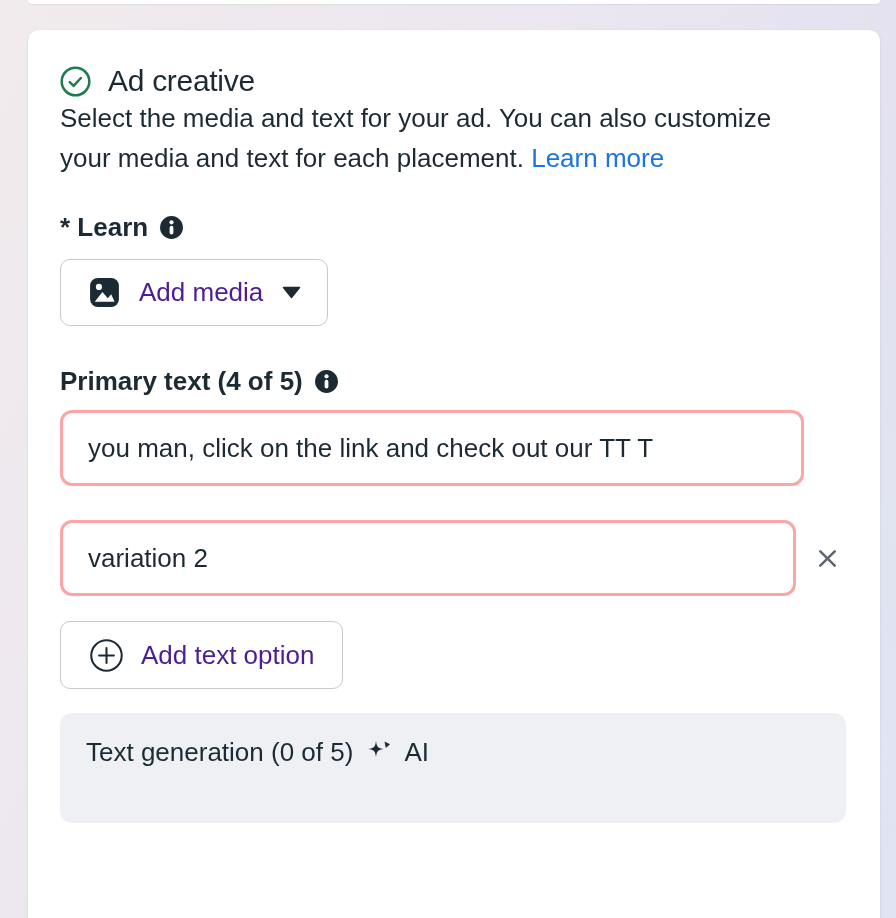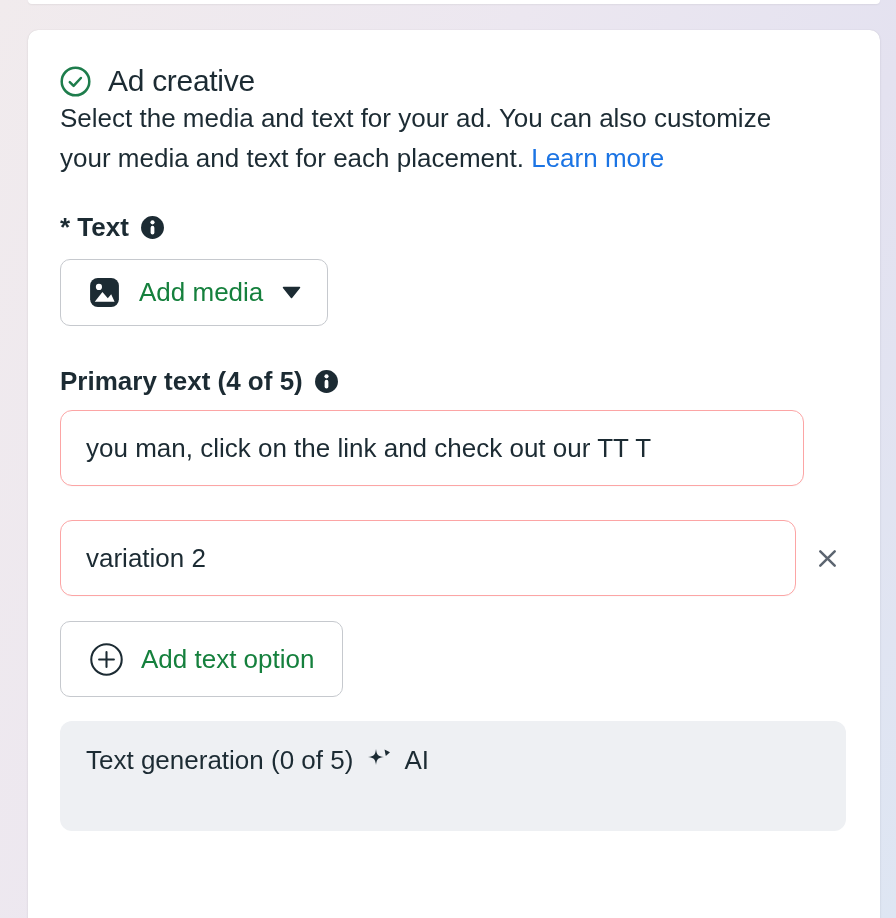--- a/index.html
+++ b/index.html
@@ -32,27 +32,27 @@
   .field-label {
     display:flex; align-items:center; gap:11px;
     font-size:26px; font-weight:700;
   }
   .media-label { margin-top:34px; }
   .primary-label { margin-top:40px; }
   .btn {
     display:inline-flex; align-items:center;
     background:#fff; border:1px solid #c6c9ce; border-radius:10px;
     font-family:"Liberation Sans", sans-serif;
-    font-size:26px; font-weight:500; color:#15803d; cursor:pointer;
+    font-size:26px; font-weight:500; color:#4c1d95; cursor:pointer;
   }
   .add-media-btn { margin-top:16px; height:67px; padding:0 26px; gap:17px; }
-  .add-text-btn  { margin-top:25px; height:76px; padding:8px 28px; gap:17px; }
+  .add-text-btn  { margin-top:25px; height:68px; padding:8px 28px; gap:17px; }
   .text-input {
     width:744px; height:76px;
-    border:1px solid #fca5a5; border-radius:12px;
+    border:3px solid #fca5a5; border-radius:12px;
     padding:0 25px; font-family:"Liberation Sans", sans-serif;
     font-size:26px; color:#1c2b33; background:#fff; outline:none;
     box-shadow:0 1px 1px rgba(0,0,0,.02);
   }
   .input-row { display:flex; align-items:center; margin-top:34px; }
   .input-row.first { margin-top:13px; }
   .remove-btn {
     width:42px; height:42px; margin-left:10px;
     display:flex; align-items:center; justify-content:center;
     background:transparent; border:none; cursor:pointer; border-radius:50%;
@@ -81,21 +81,21 @@
         <circle cx="15.5" cy="15.5" r="13.8" fill="none" stroke="#1e7d4c" stroke-width="2.5"></circle>
         <path d="M9.8 16.2l3.8 3.7 7.3-7.9" fill="none" stroke="#1e7d4c" stroke-width="2.5" stroke-linecap="round" stroke-linejoin="round"></path>
       </svg>
     </span>
     <h1 class="section-title">Ad creative</h1>
   </div>
 
   <p class="description"><span>Select the media and text for your ad. You can also customize your media and text for each placement.</span> <a href="#">Learn more</a></p>
 
   <div class="field-label media-label">
-    <span>* Text</span>
+    <span>* Learn</span>
     <span class="icon">
       <svg width="25" height="25" viewBox="0 0 24 24">
         <circle cx="12" cy="12" r="11" fill="#1c2b33"></circle>
         <circle cx="12" cy="7" r="2" fill="#ffffff"></circle>
         <rect x="10.2" y="10.4" width="3.6" height="8.2" rx="1.8" fill="#ffffff"></rect>
       </svg>
     </span>
   </div>
 
   <button class="btn add-media-btn">

